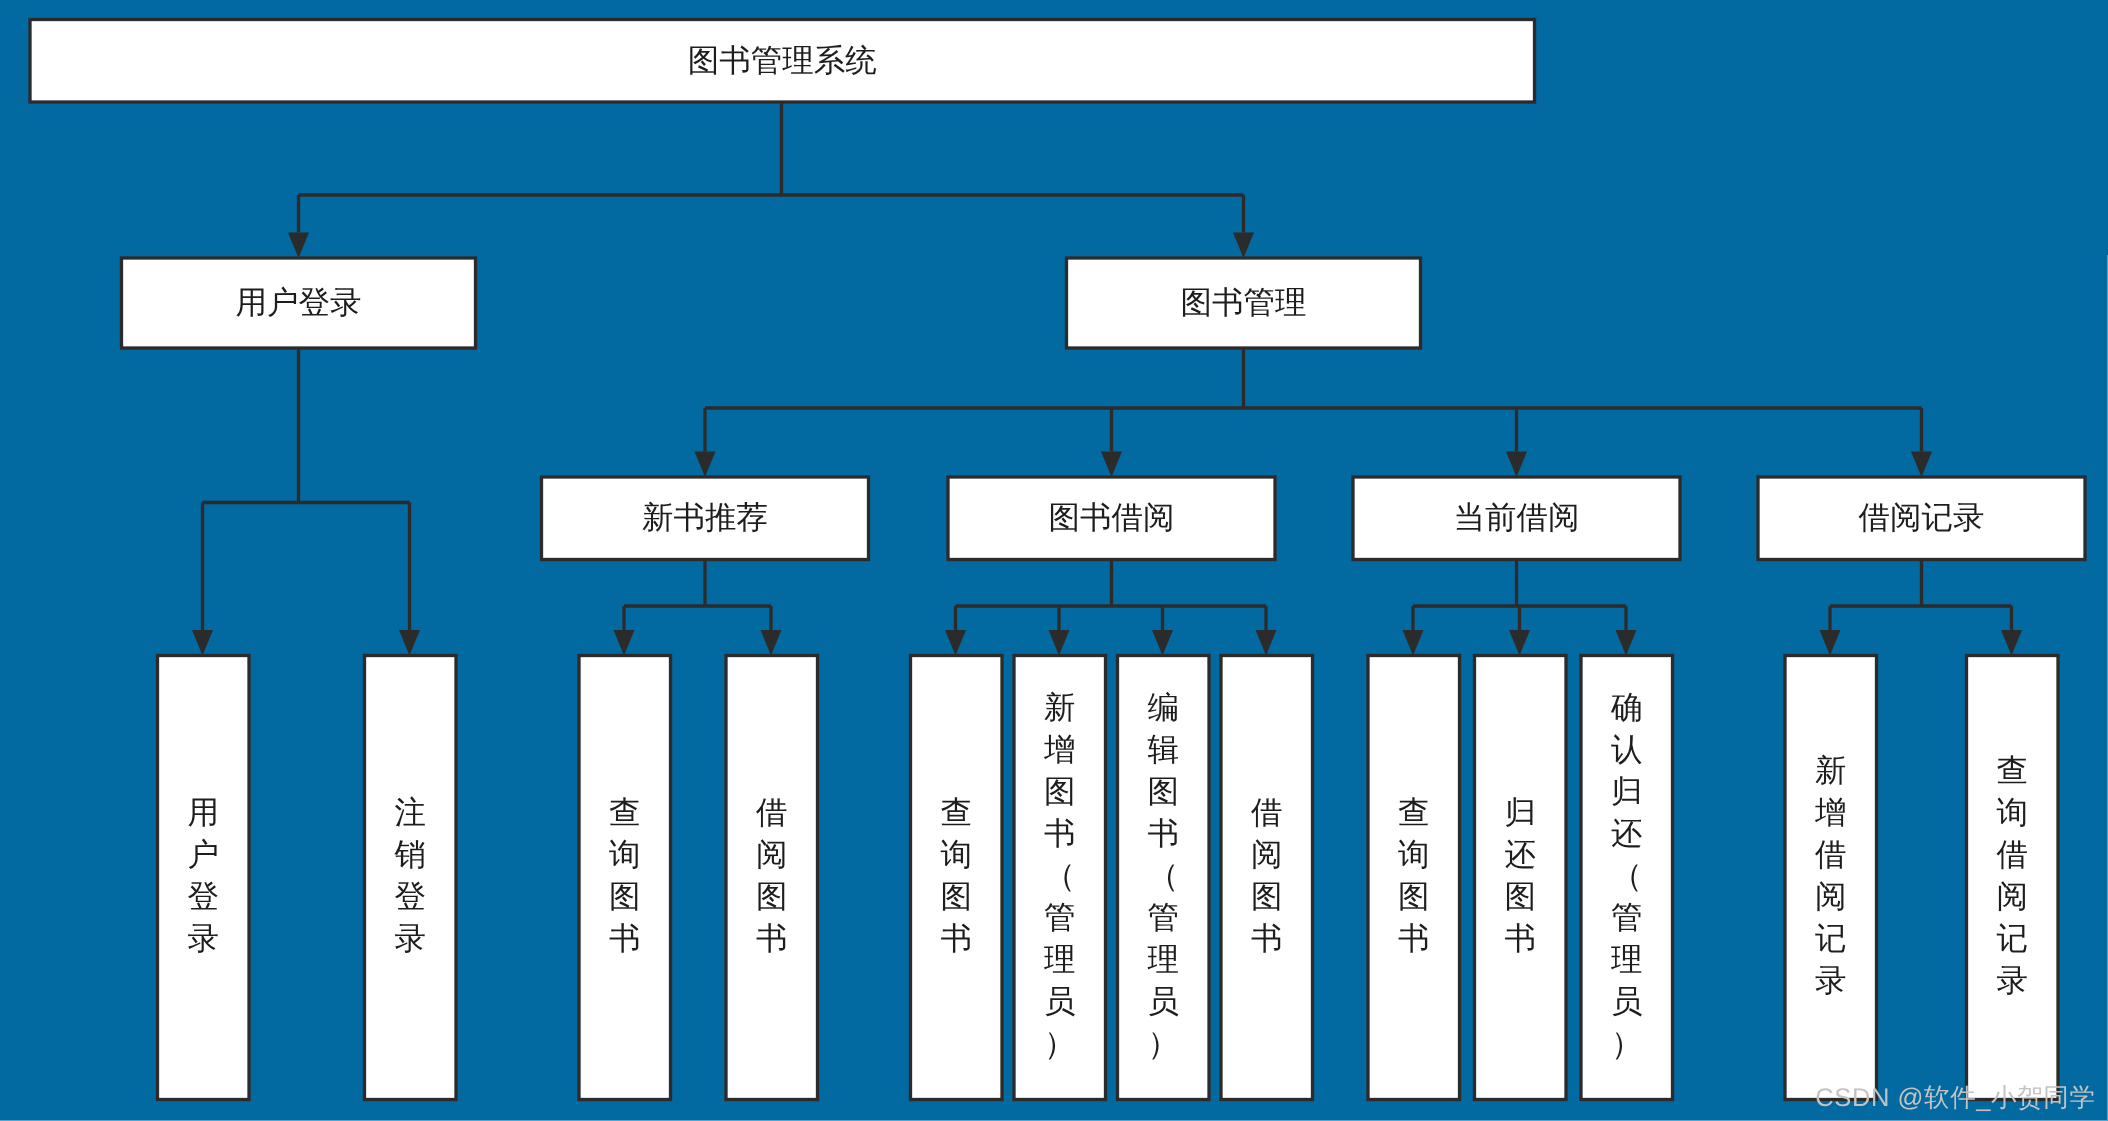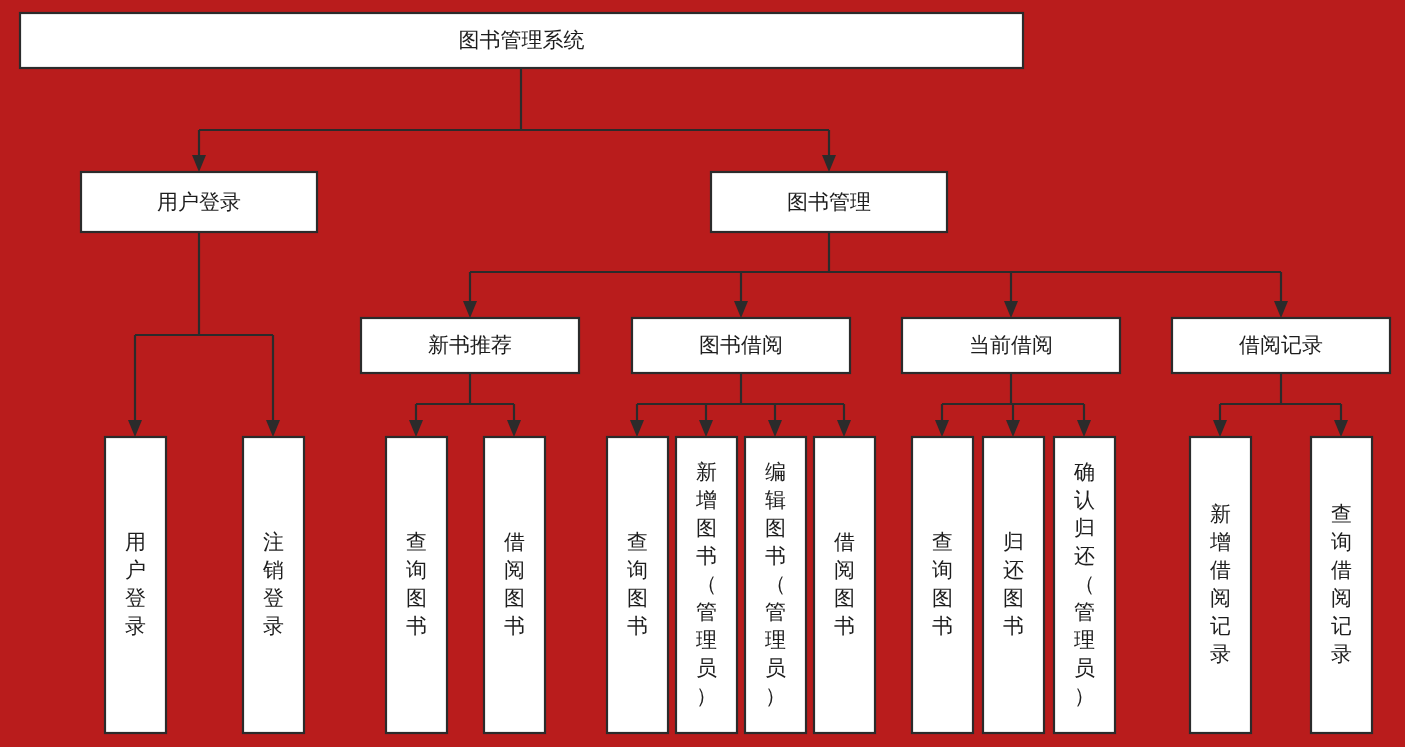--- a/index.html
+++ b/index.html
@@ -12,21 +12,21 @@
     width: 1405px;
     height: 747px;
     font-family: "Liberation Sans", "DejaVu Sans", sans-serif;
     overflow: hidden;
     position: relative;
   }
   #diagram-root {
     position: relative;
     width: 1405px;
     height: 747px;
-    background: #b91c1c;
+    background: #0369a1;
   }
   svg#tree-svg {
     position: absolute;
     left: 0;
     top: 0;
     width: 1405px;
     height: 747px;
     display: block;
   }
   .node-rect {
@@ -263,13 +263,14 @@
           <rect x="1311" y="437" width="61" height="296" rx="0" class="node-rect"></rect>
           <text x="1341.5" y="515" class="node-label-v-char">查</text>
           <text x="1341.5" y="543" class="node-label-v-char">询</text>
           <text x="1341.5" y="571" class="node-label-v-char">借</text>
           <text x="1341.5" y="599" class="node-label-v-char">阅</text>
           <text x="1341.5" y="627" class="node-label-v-char">记</text>
           <text x="1341.5" y="655" class="node-label-v-char">录</text>
         </g>
       </g>
   </svg>
+  <div class="watermark">CSDN @软件_小贺同学</div>
 </div>
 
 </body></html>

